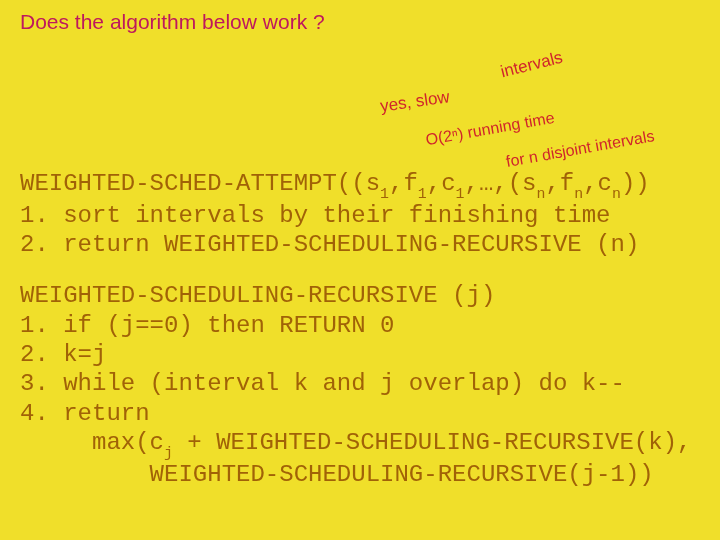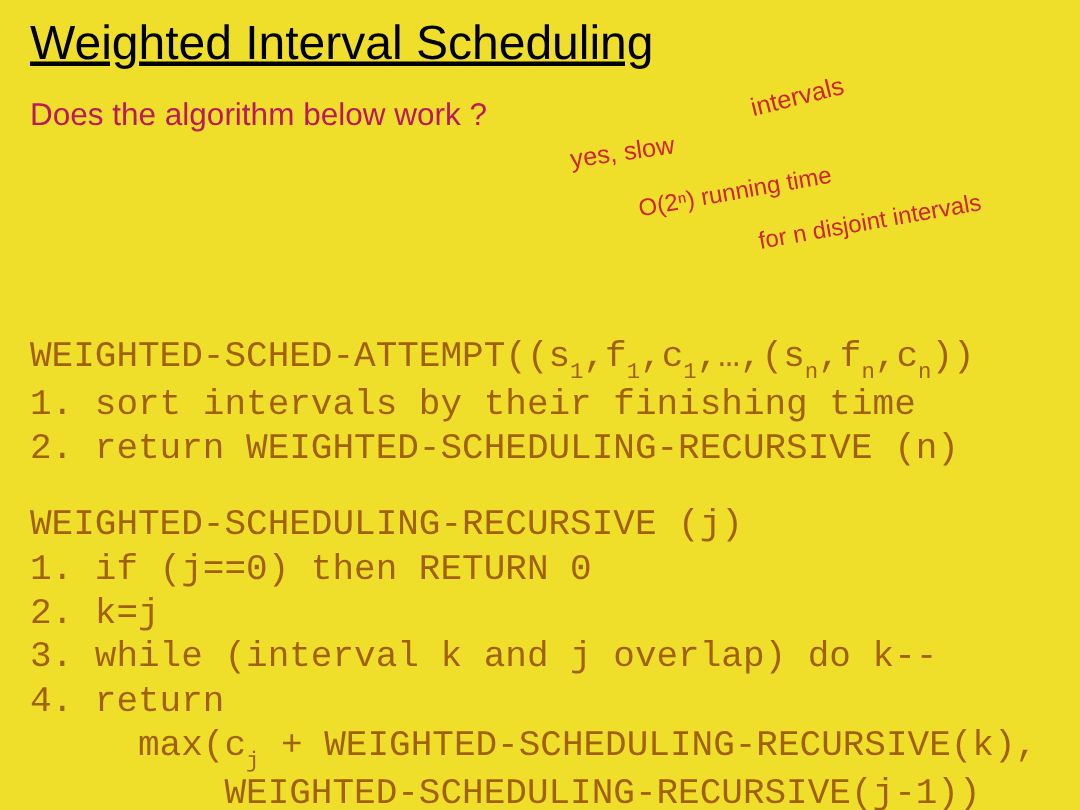--- a/index.html
+++ b/index.html
@@ -65,21 +65,20 @@
     margin-top: 135px;
   }
   .code-block .sub { font-size: 0.62em; vertical-align: sub; position: relative; top: 2px;}
   .gap { height: 22px; }
 </style>
 </head>
 <body>
 
 <div class="slide">
 
-  <h1 class="title">Weighted Interval Scheduling</h1>
 
   <div class="question">Does the algorithm below work ?</div>
 
   <div class="annot-area">
     <div class="annot annot1">yes, slow</div>
     <div class="annot annot2">O(2ⁿ) running time</div>
     <div class="annot annot3">for   n  disjoint intervals</div>
   </div>
   <div class="annot-intervals">intervals</div>
 

